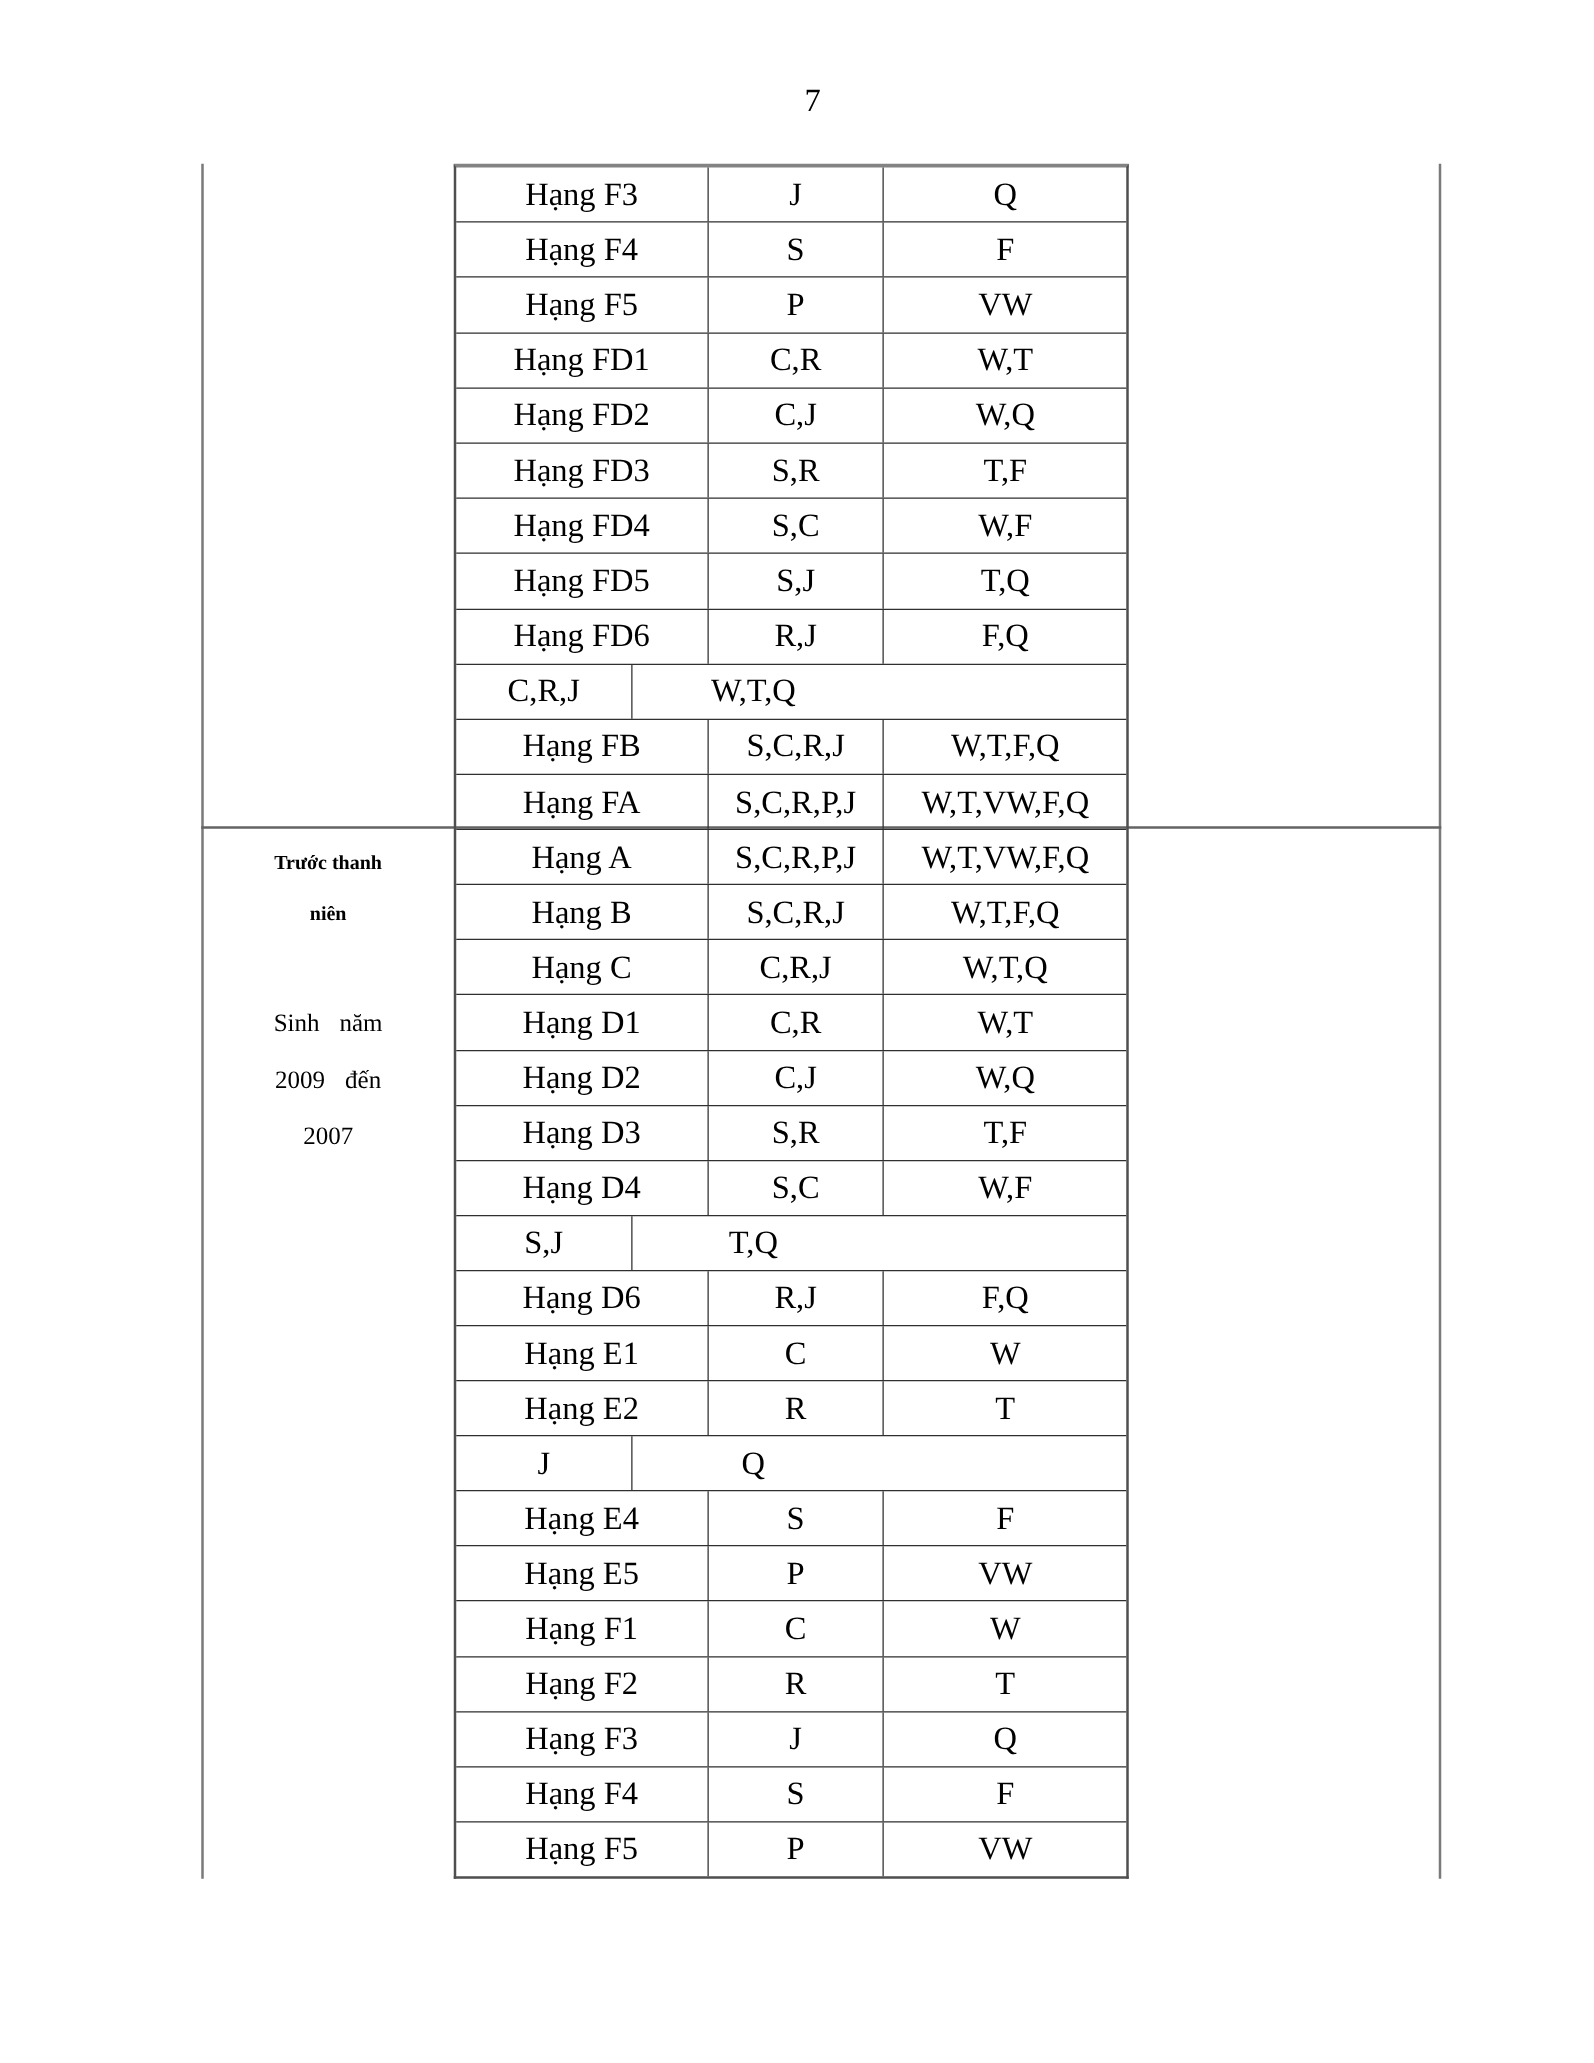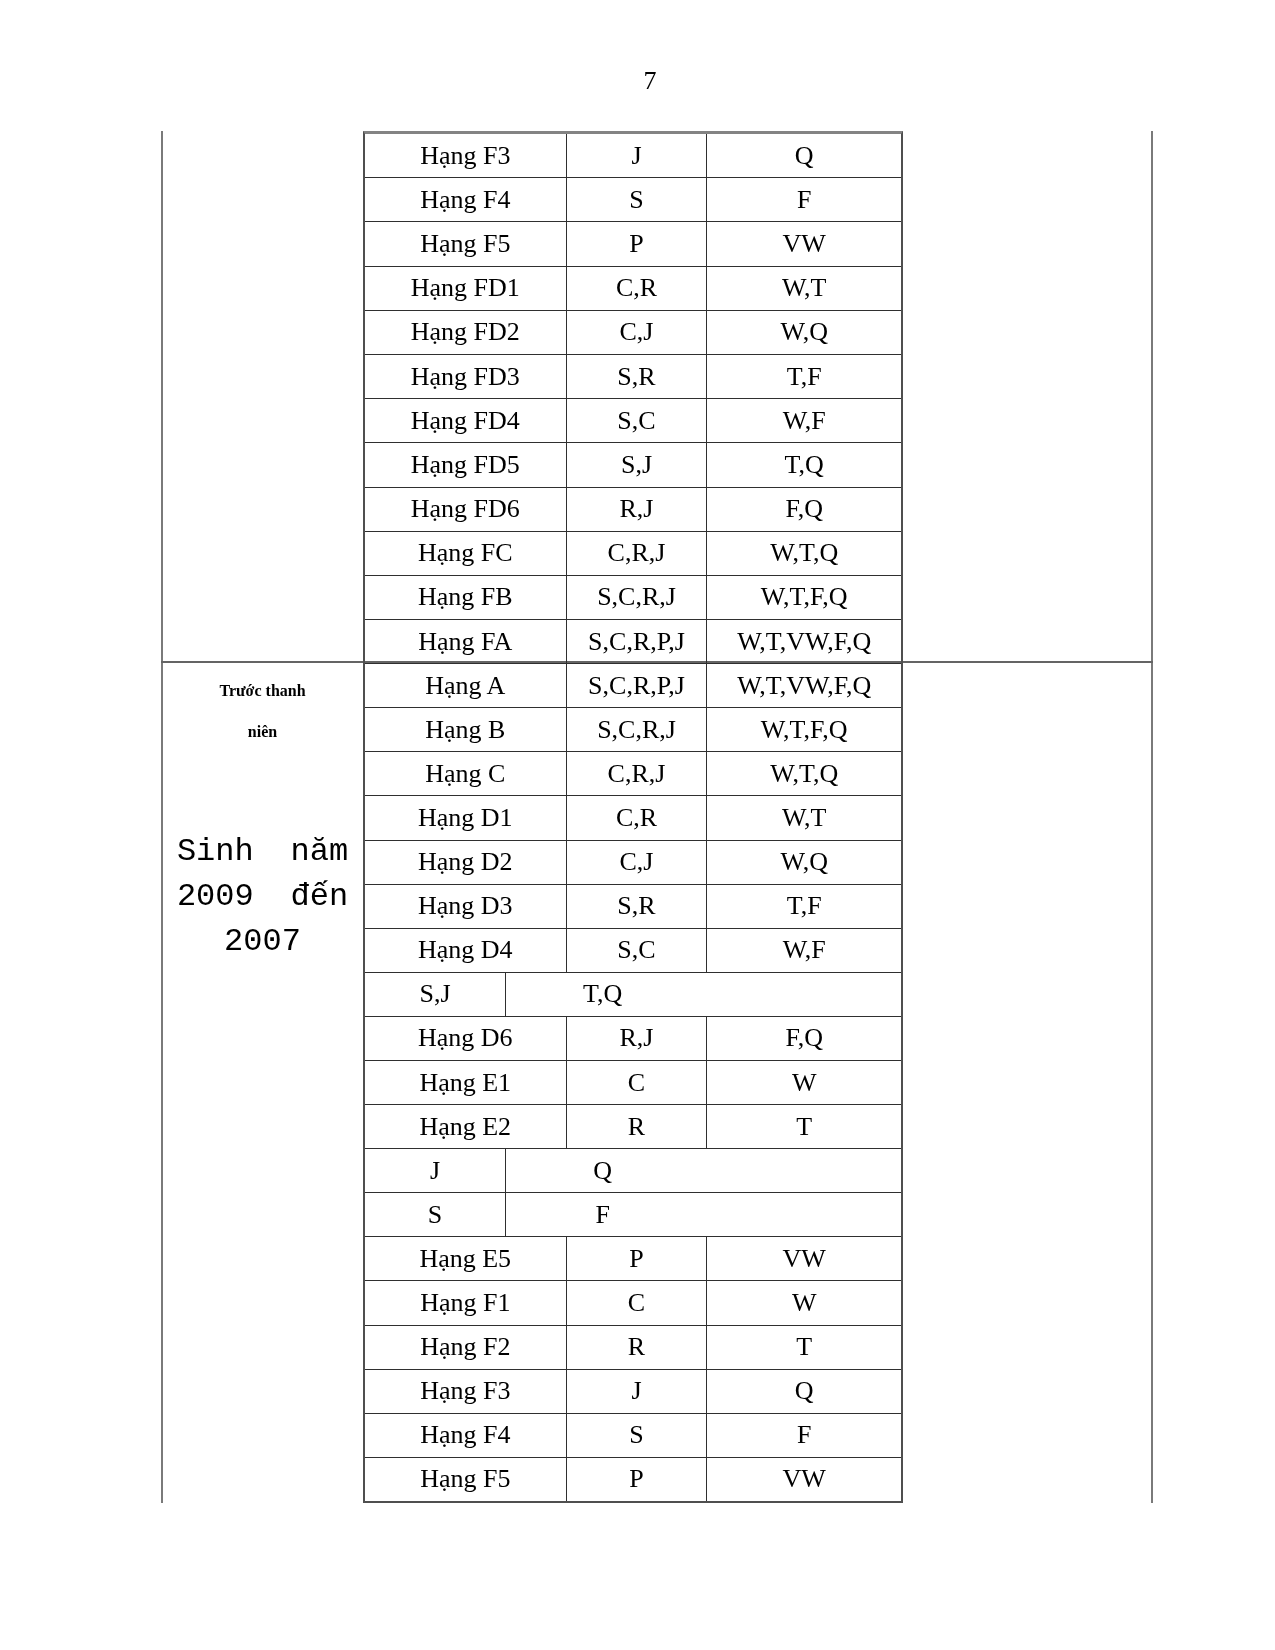--- a/index.html
+++ b/index.html
@@ -31,21 +31,21 @@
     display:flex;align-items:center;justify-content:center;
     font-size:26px;box-sizing:border-box;border-right:1.5px solid #2f2f2f;
     white-space:nowrap;overflow:hidden;
   }
   .tcell.c0{width:37.6%;}
   .tcell.c1{width:26.3%;}
   .tcell.c2{width:36.1%;border-right:none;}
   
   .left-label{position:absolute;left:162px;width:201px;text-align:center;}
   .left-label.bold{top:670px;font-weight:bold;font-size:16px;line-height:41px;}
-  .left-label.sub{top:829px;font-size:32px;line-height:45px;word-spacing:0.55em;font-family:Liberation Mono, monospace;}
+  .left-label.sub{top:797px;font-size:20px;line-height:45px;word-spacing:0.55em;}
 </style>
 </head>
 <body>
 
 <div class="page">
 
   <div class="page-number">7</div>
 
   <div class="vline left"></div>
   <div class="vline right"></div>
@@ -102,21 +102,20 @@
           <div class="tcell c0">Hạng FD5</div>
           <div class="tcell c1">S,J</div>
           <div class="tcell c2">T,Q</div>
         </div>
         <div class="trow">
           <div class="tcell c0">Hạng FD6</div>
           <div class="tcell c1">R,J</div>
           <div class="tcell c2">F,Q</div>
         </div>
         <div class="trow">
-          <div class="tcell c0">Hạng FC</div>
           <div class="tcell c1">C,R,J</div>
           <div class="tcell c2">W,T,Q</div>
         </div>
         <div class="trow">
           <div class="tcell c0">Hạng FB</div>
           <div class="tcell c1">S,C,R,J</div>
           <div class="tcell c2">W,T,F,Q</div>
         </div>
         <div class="trow">
           <div class="tcell c0">Hạng FA</div>
@@ -177,20 +176,21 @@
         <div class="trow">
           <div class="tcell c0">Hạng E2</div>
           <div class="tcell c1">R</div>
           <div class="tcell c2">T</div>
         </div>
         <div class="trow">
           <div class="tcell c1">J</div>
           <div class="tcell c2">Q</div>
         </div>
         <div class="trow">
+          <div class="tcell c0">Hạng E4</div>
           <div class="tcell c1">S</div>
           <div class="tcell c2">F</div>
         </div>
         <div class="trow">
           <div class="tcell c0">Hạng E5</div>
           <div class="tcell c1">P</div>
           <div class="tcell c2">VW</div>
         </div>
         <div class="trow">
           <div class="tcell c0">Hạng F1</div>

